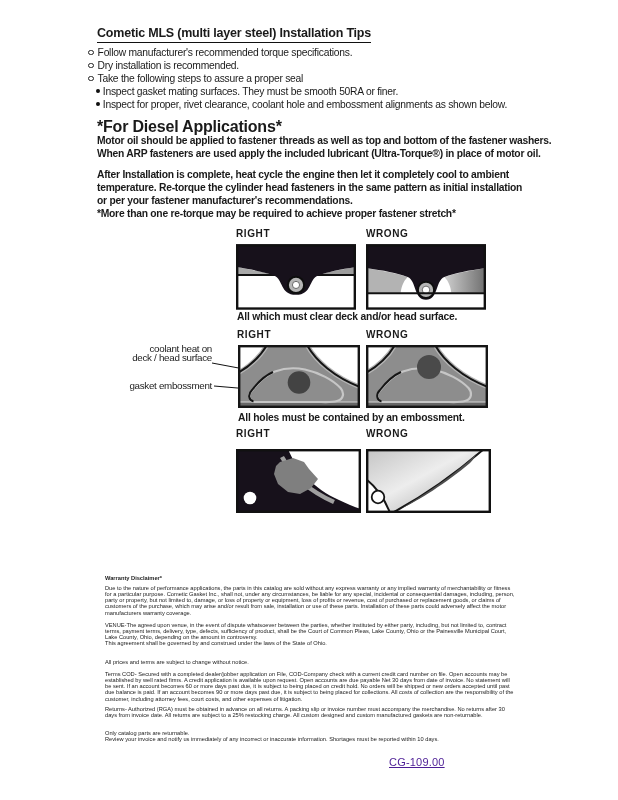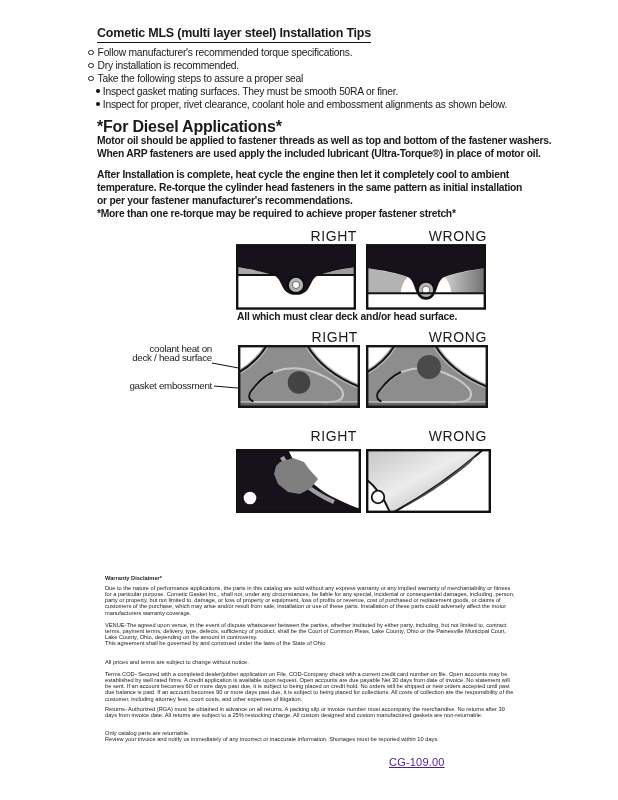--- a/index.html
+++ b/index.html
@@ -12,21 +12,21 @@
     left:97px;top:26px;font-size:12.5px;font-weight:bold;letter-spacing:-0.2px;
     border-bottom:1.6px solid #111;padding-bottom:2px;white-space:nowrap;
   }
   .bullets{left:88px;top:46px;font-size:10.3px;line-height:13px;letter-spacing:-0.25px;white-space:nowrap;}
   .brow{display:flex;align-items:flex-start;}
   .bdot{width:3.6px;height:3.6px;border:1px solid #222;border-radius:50%;margin:3.6px 4px 0 0;flex:0 0 auto;}
   .sub{margin-left:8px;text-align:right;}
   .sdot{width:3.8px;height:3.8px;background:#111;border:none;border-radius:50%;margin:4px 3px 0 0;flex:0 0 auto;}
   .h2{left:97px;top:118px;font-size:16px;font-weight:bold;letter-spacing:-0.2px;white-space:nowrap;}
   .para{left:97px;font-size:10.3px;line-height:12.8px;letter-spacing:-0.25px;white-space:nowrap;font-weight:bold;}
-  .dlabel{font-size:14px;font-weight:normal;letter-spacing:0.6px;width:121px;text-align:right;}
+  .dlabel{font-size:10px;font-weight:bold;letter-spacing:0.6px;width:121px;text-align:left;}
   .dcap{font-size:10.3px;font-weight:bold;letter-spacing:-0.2px;white-space:nowrap;line-height:11.5px;}
   .ann{font-size:9.8px;line-height:9.3px;letter-spacing:-0.3px;text-align:right;width:118px;}
   .dbox{display:block;}
   .legal{font-size:5.7px;line-height:6.15px;letter-spacing:0;width:412px;left:105px;color:#222;}
   .legal.head{font-weight:bold;}
   .pageno{left:389px;top:756px;font-size:11px;letter-spacing:0.2px;color:#4c1d95;text-decoration:underline;}
 </style>
 </head>
 <body>
 
@@ -141,20 +141,21 @@
     <path d="M29,0 C22,12 12,21 0,28" fill="none" stroke="#151515" stroke-width="2"></path>
     <path d="M69,0 H122 V42 C96,31.5 78,15.5 69,0 Z" fill="#ffffff"></path>
     <path d="M69,0 C78,16 96,32 122,42" fill="none" stroke="#b5b5b5" stroke-width="4.6"></path>
     <path d="M69,0 C78,16 96,32 122,42" fill="none" stroke="#151515" stroke-width="2"></path>
     <path d="M16,57 C11,56 9.5,50 14,45.5 C20,38 29,29.5 37,26.5 C45,23.5 57,22.5 67,24.5 C81,27.5 95,35 102.5,43 C106.5,47.5 106,54 99,56 C95,57.2 89,57.2 83,57 L16,57 Z" fill="none" stroke="#c6c6c6" stroke-width="2.2"></path>
     <path d="M15.5,56.5 C10.5,55 9.5,49.5 14,45 C19,38.5 27,30.5 35,27" fill="none" stroke="#151515" stroke-width="2"></path>
     <circle cx="63" cy="22" r="12" fill="#4a4a4a"></circle>
     <rect x="1.2" y="1.2" width="119.6" height="60.6" fill="none" stroke="#151515" stroke-width="2.4"></rect>
   </svg>
 
+  <div class="abs dcap" style="left:238px;top:412px;">All holes must be contained by an embossment.</div>
 
   <div class="abs dlabel" style="left:236px;top:428px;">RIGHT</div>
   <div class="abs dlabel" style="left:366px;top:428px;">WRONG</div>
 
   <svg class="abs dbox" style="left:236px;top:449px;" width="125" height="64" viewBox="0 0 125 64">
     <rect x="0" y="0" width="125" height="64" fill="#ffffff"></rect>
     <path d="M0,0 H52 C60,20 78,40 103,51 C110,54.5 118,58 125,60 L125,64 L0,64 Z" fill="#17111b"></path>
     <path d="M46,8 C56,26 73,42 98,53" fill="none" stroke="#9f9f9f" stroke-width="4.5"></path>
     <path d="M44,13 L57,9 L68,13 L73,20 L82,30 L75,39 L64,45 L52,43 L42,35 L38,25 L40,17 Z" fill="#7f7f7f"></path>
     <circle cx="14" cy="49" r="6.3" fill="#ffffff"></circle>

